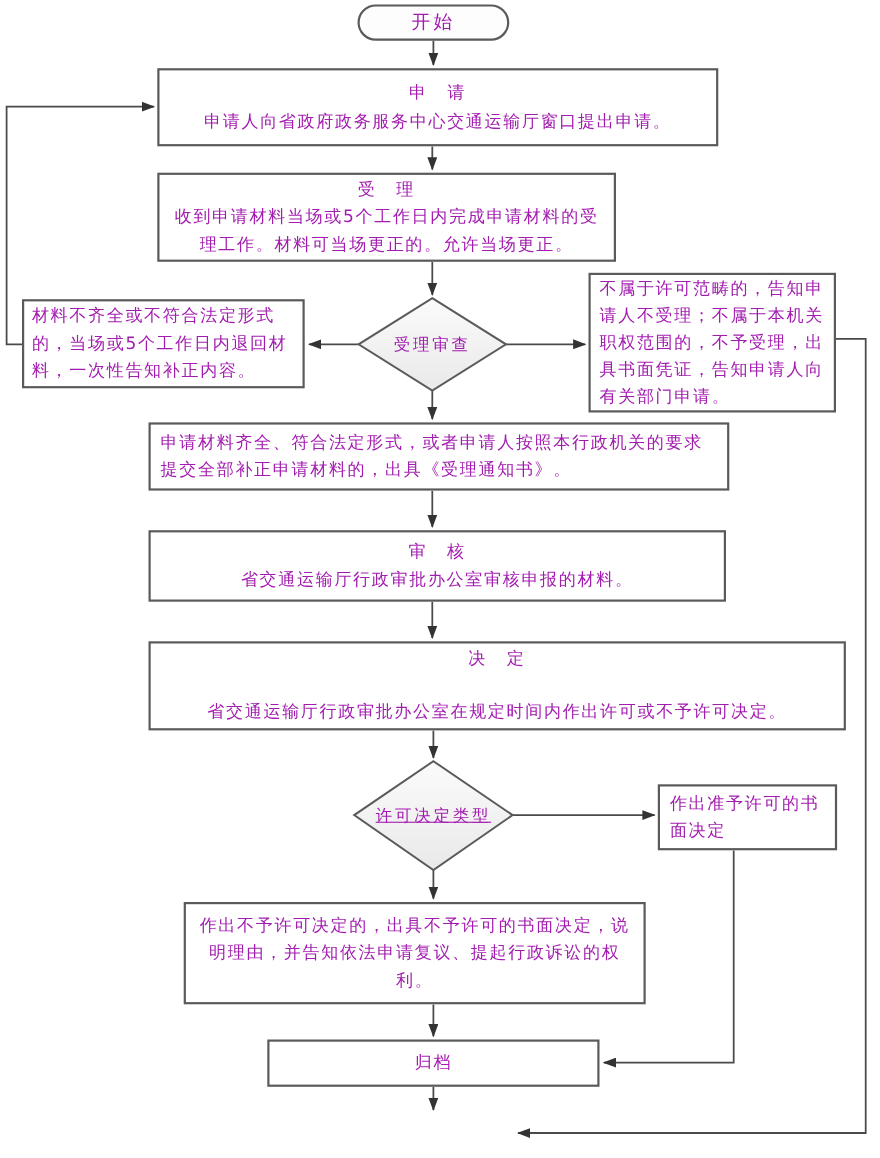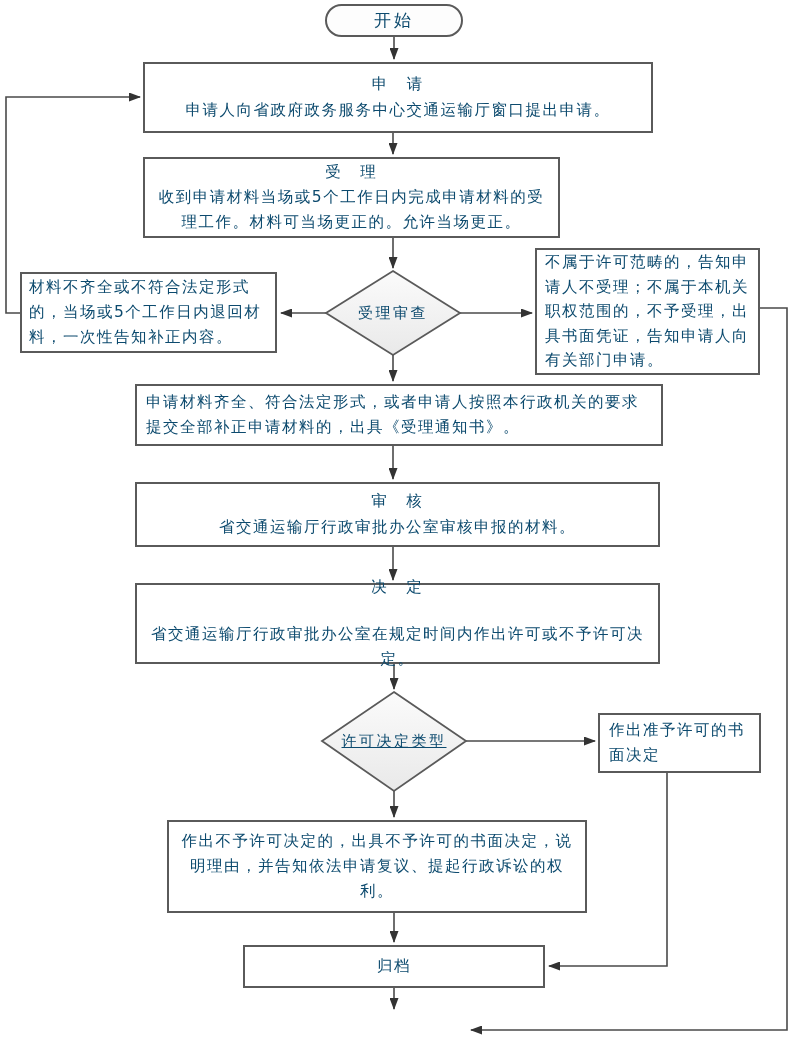--- a/index.html
+++ b/index.html
@@ -1,18 +1,18 @@
 <!DOCTYPE html>
 <html><head>
 <meta charset="utf-8">
 <style>
   html,body{margin:0;padding:0;background:#ffffff;}
   .stage{
     position:relative;width:800px;height:1053px;background:#ffffff;
-    font-family:"DejaVu Sans",sans-serif;color:#0c4a6e;overflow:hidden;
+    font-family:"DejaVu Sans",sans-serif;color:#a21caf;overflow:hidden;
   }
   .stage svg{position:absolute;left:0;top:0;}
   .node{
     position:absolute;box-sizing:border-box;background:#ffffff;
     border:2px solid #5a5a5a;display:flex;flex-direction:column;
     justify-content:center;align-items:center;
     font-size:15.5px;letter-spacing:1.5px;line-height:1.62;
   }
   .oval{border-radius:20px;background:#fdfdfd;font-size:17px;letter-spacing:3px;}
   .node .title{text-align:center;letter-spacing:2px;}
@@ -24,21 +24,21 @@
     font-size:15px;letter-spacing:2.5px;background:transparent;border:none;
   }
   
   .n-start{left:325px;top:4px;width:138px;height:33px;}
   .n-apply{left:143px;top:62px;width:510px;height:71px;}
   .n-accept{left:143px;top:157px;width:417px;height:81px;padding:2px 8px;}
   .n-incomplete{left:20px;top:272px;width:257px;height:81px;padding:4px 7px;}
   .n-notinscope{left:535px;top:248px;width:225px;height:127px;padding:4px 8px;line-height:1.58;}
   .n-complete{left:135px;top:384px;width:528px;height:62px;padding:4px 9px;}
   .n-examine{left:135px;top:482px;width:525px;height:65px;}
-  .n-decide{left:135px;top:583px;width:525px;height:81px;padding:2px 9px;gap:22px;}
+  .n-decide{left:135px;top:583px;width:634px;height:81px;padding:2px 9px;gap:22px;}
   .n-grant{left:598px;top:713px;width:163px;height:60px;padding:2px 9px;align-items:flex-end;}
   .n-deny{left:167px;top:820px;width:420px;height:93px;padding:16px 6px;}
   .n-archive{left:243px;top:945px;width:302px;height:43px;}
   .n-end{left:323px;top:1012px;width:144px;height:36px;}
   .l-d1{left:326px;top:271px;width:134px;height:84px;}
   .l-d2{left:322px;top:692px;width:144px;height:99px;text-decoration:underline;}
 </style>
 </head>
 <body>
 

